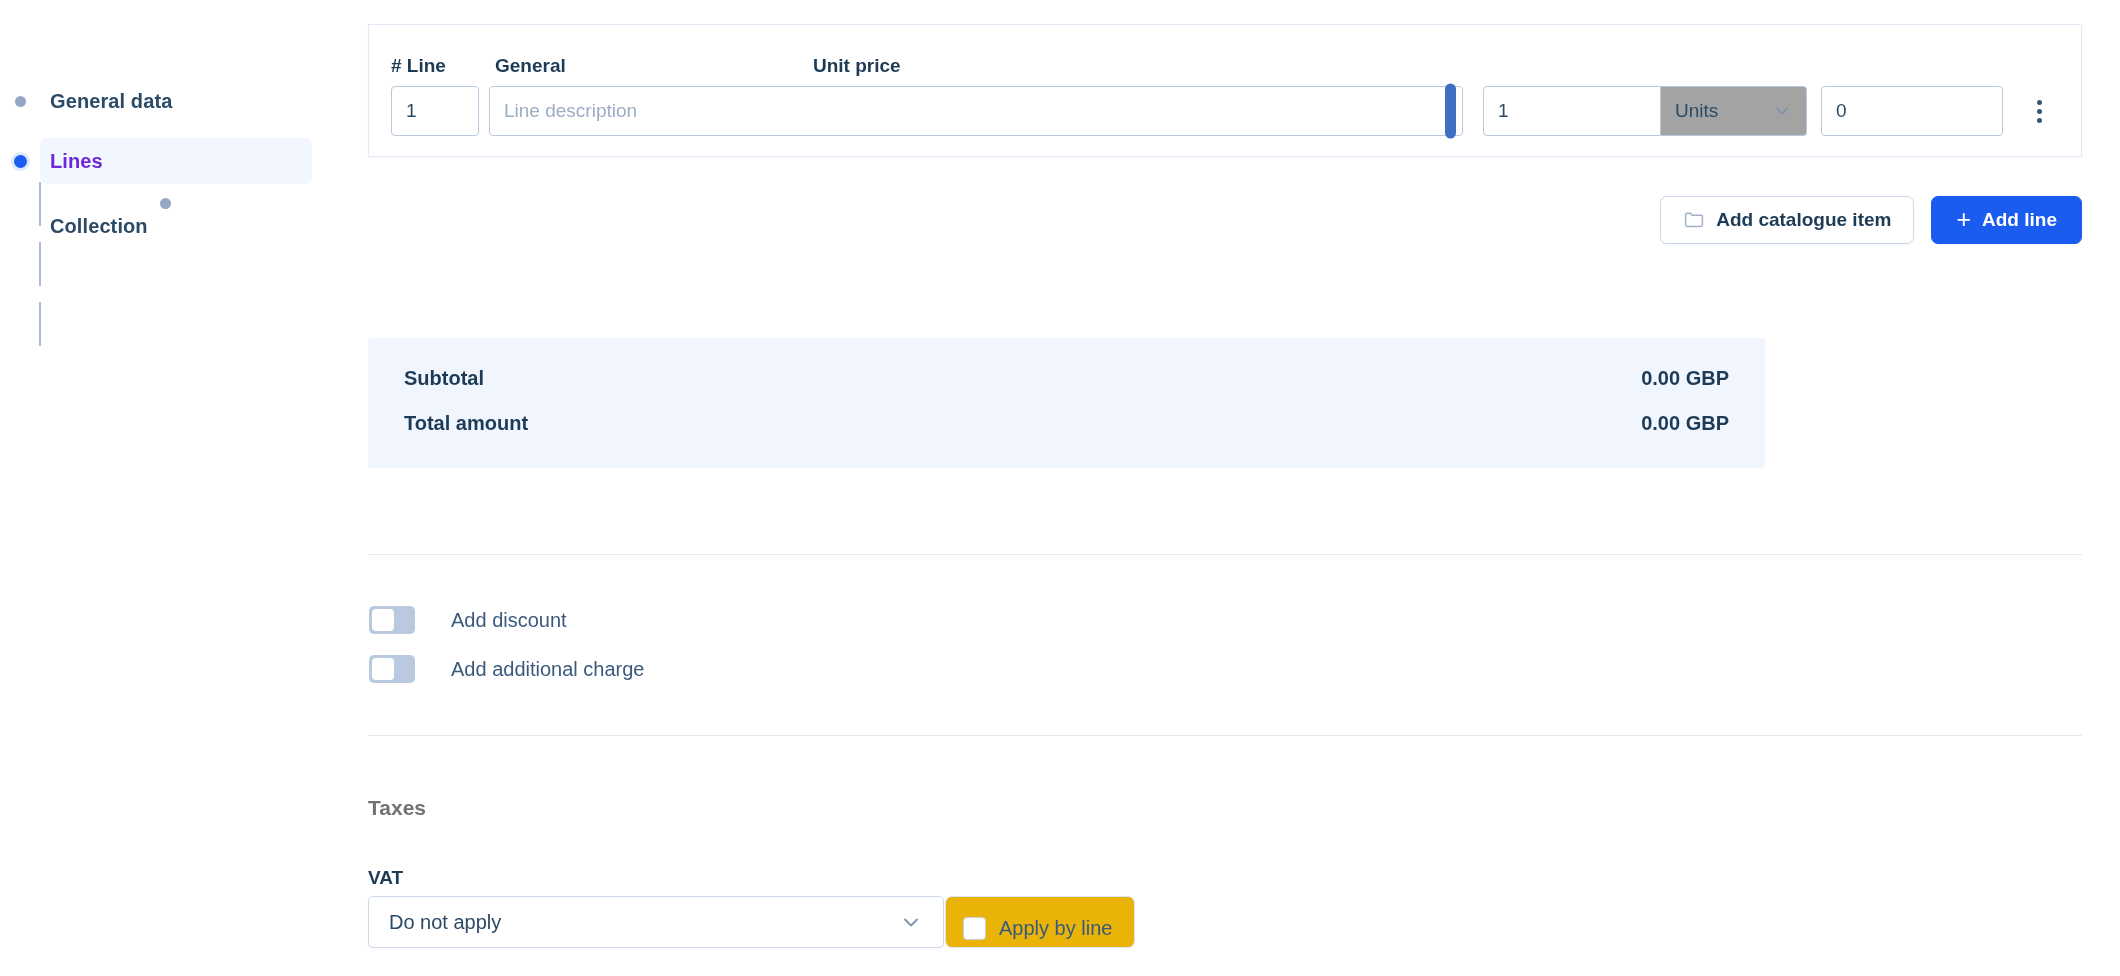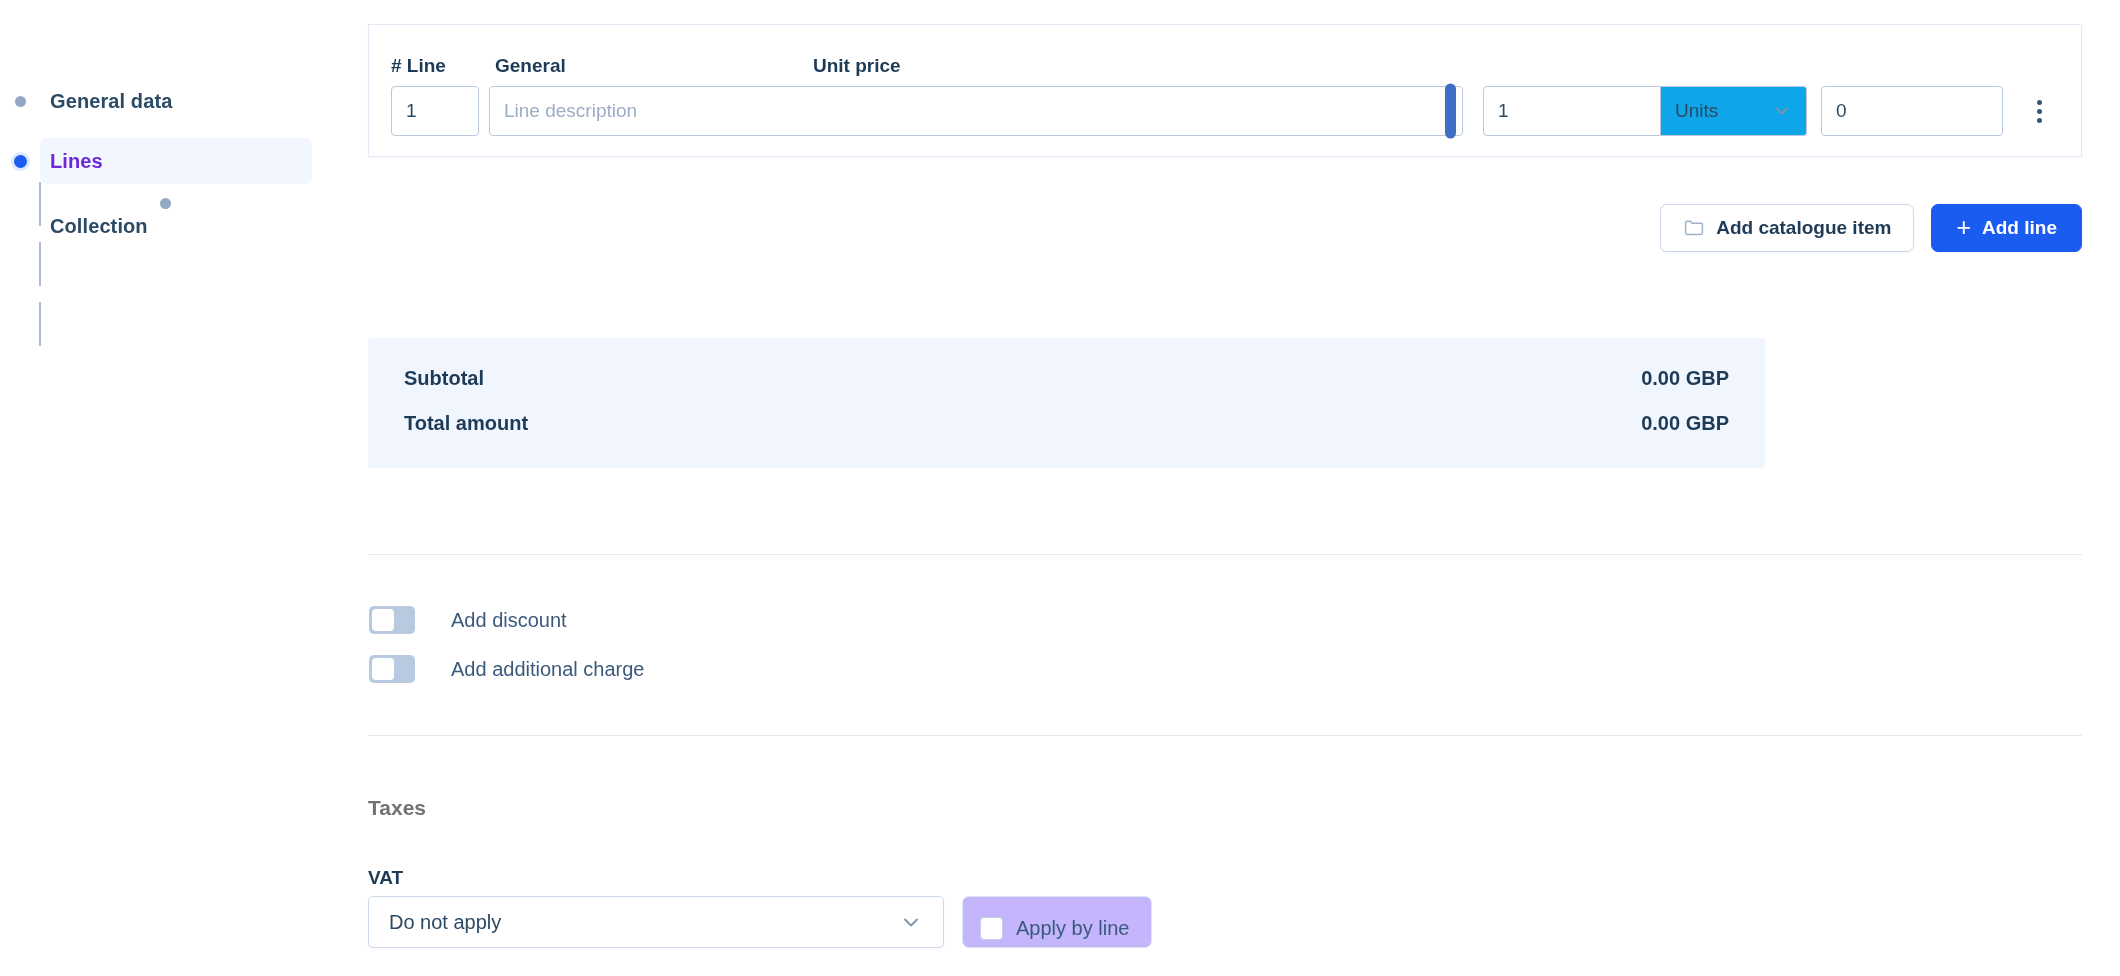--- a/index.html
+++ b/index.html
@@ -182,21 +182,21 @@
     border-top-right-radius: 0;
     border-bottom-right-radius: 0;
   }
   .unit-select {
     width: 146px;
     height: 50px;
     border: 1px solid #b9c8dc;
     border-left: none;
     border-top-right-radius: 4px;
     border-bottom-right-radius: 4px;
-    background: #0ea5e9;
+    background: #a3a3a3;
     display: flex;
     align-items: center;
     justify-content: space-between;
     padding: 0 14px;
     cursor: pointer;
   }
   .unit-select-label {
     font-size: 19px;
     color: #2b4a66;
   }
@@ -222,21 +222,21 @@
     width: 5px;
     height: 5px;
     border-radius: 50%;
     background: #36557a;
   }
 
   
   .actions {
     position: absolute;
     right: 38px;
-    top: 204px;
+    top: 196px;
     display: flex;
     align-items: center;
     gap: 17px;
   }
 
   .btn {
     height: 48px;
     border-radius: 7px;
     display: inline-flex;
     align-items: center;
@@ -363,21 +363,21 @@
     font-weight: 700;
     color: #1d3b57;
   }
 
   .vat-row {
     position: absolute;
     left: 0;
     top: 896px;
     display: flex;
     align-items: center;
-    gap: 18px;
+    gap: 1px;
   }
 
   .vat-select {
     width: 576px;
     height: 52px;
     border: 1px solid #ccd8e8;
     border-radius: 5px;
     background: #ffffff;
     display: flex;
     align-items: center;
@@ -388,21 +388,21 @@
   }
   .vat-select-label {
     font-size: 20px;
     color: #2b4a66;
   }
 
   .apply-by-line {
     height: 52px;
     border: 1px solid #dde6f2;
     border-radius: 7px;
-    background: #c4b5fd;
+    background: #eab308;
     display: flex;
     align-items: center;
     gap: 13px;
     padding: 12px 22px 0 17px;
     cursor: pointer;
   }
   .checkbox {
     width: 23px;
     height: 23px;
     border: 1px solid #c3d1e3;

